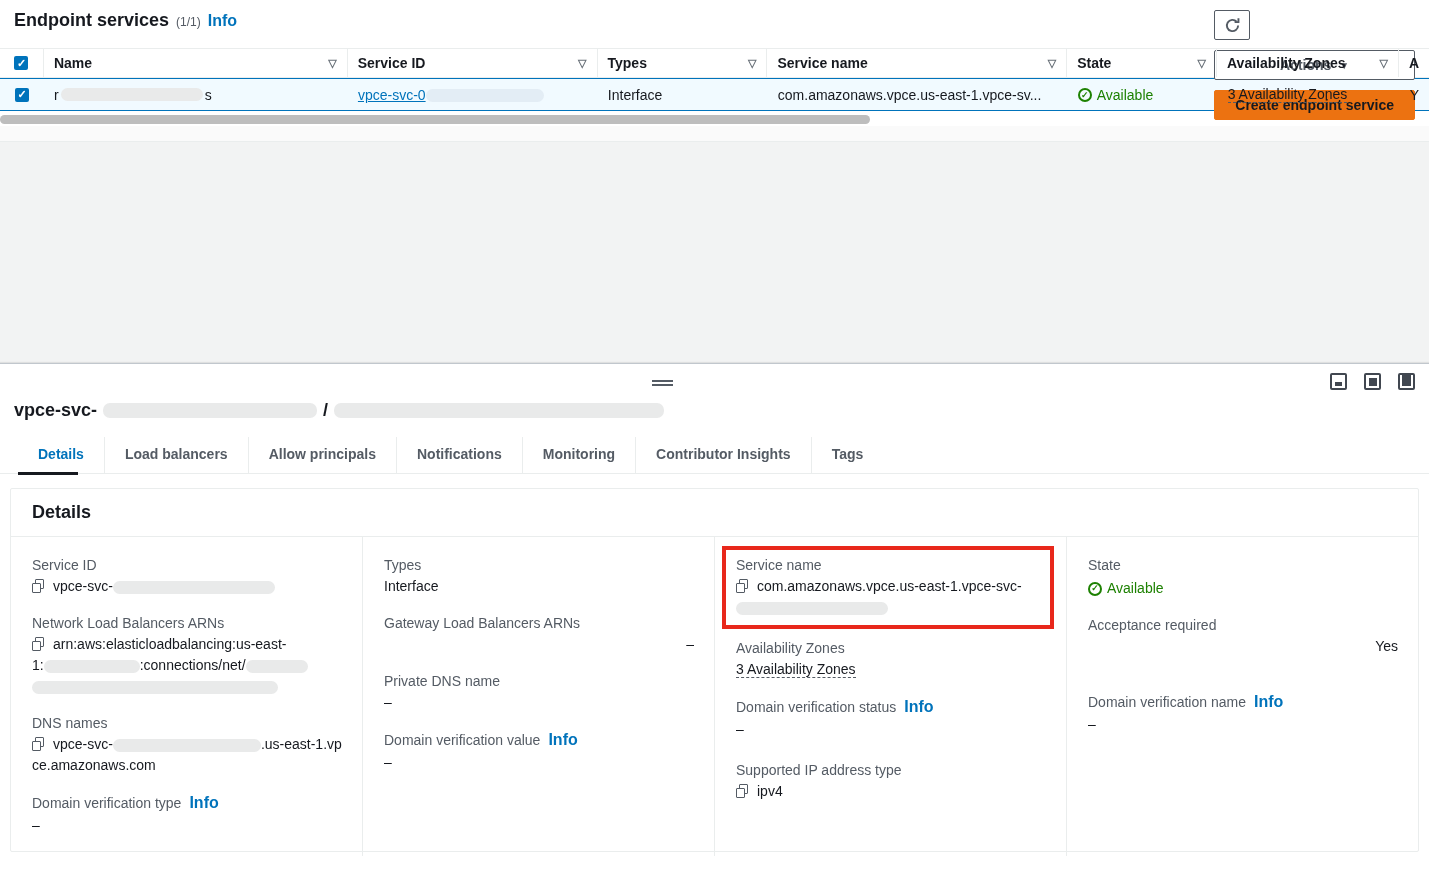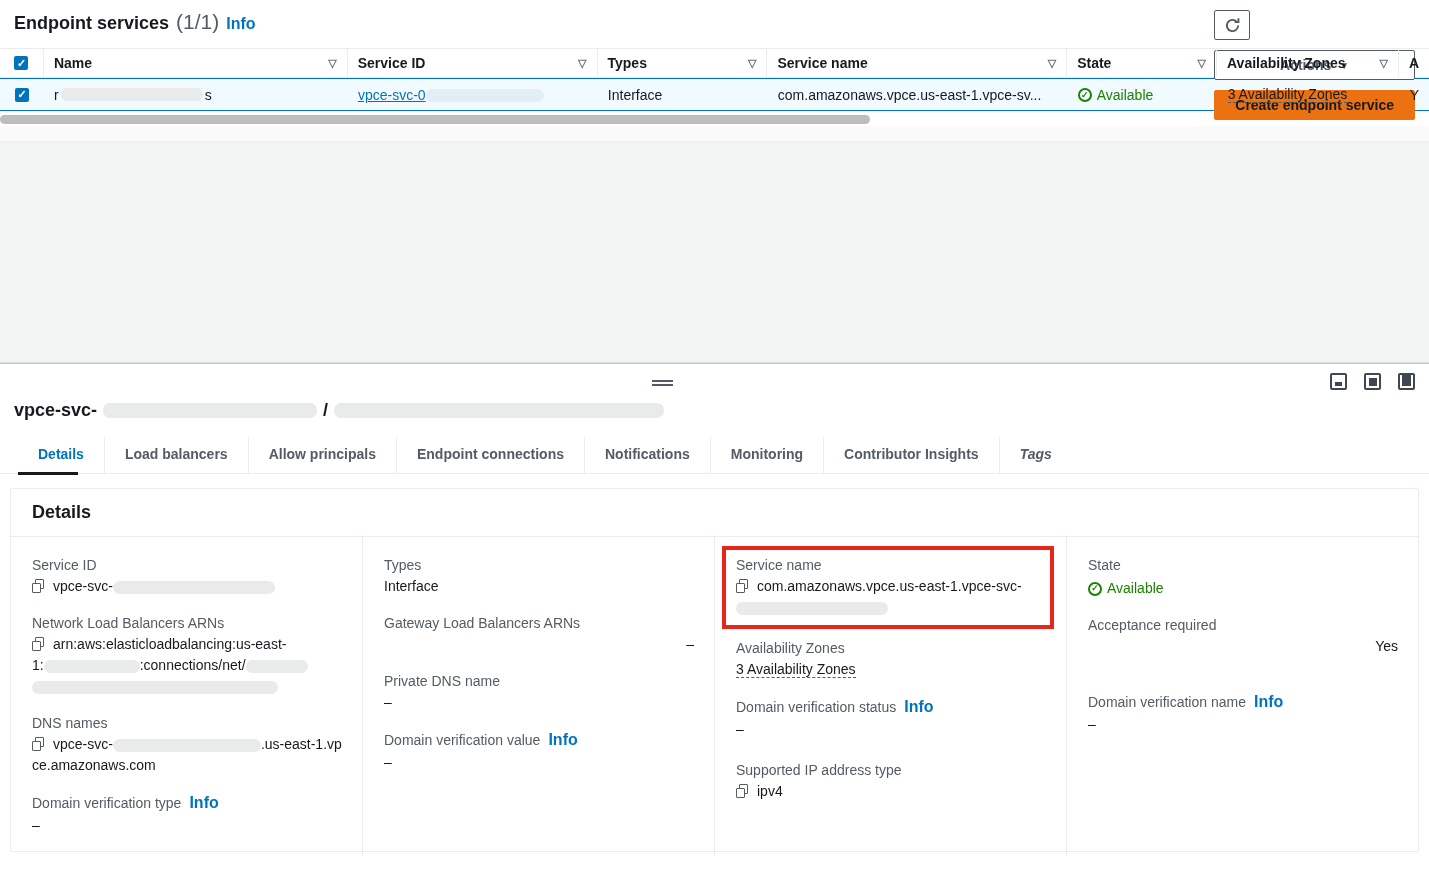--- a/index.html
+++ b/index.html
@@ -4,21 +4,21 @@
 <style>
   * { margin:0; padding:0; box-sizing:border-box; }
   html,body { width:1429px; height:886px; overflow:hidden; }
   body { font-family:"Liberation Sans", sans-serif; font-size:14px; color:#16191f; background:#fff; }
 
   
   .top-section { background:#fff; }
   .page-header { display:flex; justify-content:space-between; align-items:flex-start; padding:10px 14px 0 14px; height:40px; }
   .title-wrap { display:flex; align-items:baseline; gap:7px; }
   .page-title { font-size:18px; font-weight:700; }
-  .page-count { font-size:21px; font-weight:400; color:#545b64; }
+  .page-count { font-size:12px; font-weight:400; color:#545b64; }
   .info-link { font-size:16px; font-weight:700; color:#0073bb; text-decoration:none; cursor:pointer; }
   .header-buttons { display:flex; gap:10px;flex-direction:column; }
   .btn { height:30px; border-radius:2px; font-size:14px; font-weight:700; display:inline-flex; align-items:center; justify-content:center; cursor:pointer; background:#fff; border:1px solid #545b64; color:#545b64; padding:0 18px; }
   .btn.icon-btn { width:36px; padding:0; }
   .btn.primary { background:#ec7211; border-color:#ec7211; color:#16191f; padding:0 20px; }
   .caret { font-size:10px; margin-left:8px; }
 
   .toolbar-row { display:flex; justify-content:space-between; align-items:center; padding:4px 14px 0 14px; height:34px; }
   .search-box { display:flex; align-items:center; width:649px; height:28px; border:1px solid #687078; border-radius:2px; padding:0 8px; background:#fff; }
   .search-box input { border:none; outline:none; flex:1; font-size:14px; font-style:italic; color:#687078; font-family:"Liberation Sans", sans-serif; background:transparent; margin-left:6px; }
@@ -68,21 +68,21 @@
   .pi span { background:#414750; display:block; }
   .pi.bottom span { width:7px; height:4px; }
   .pi.split span { width:8px; height:8px; }
   .pi.full span { width:11px; height:11px; }
 
   .panel-title { padding:36px 14px 0 14px; font-size:18px; font-weight:700; display:flex; align-items:center; gap:6px; }
   .panel-title .redact { height:15px; }
 
   .tabs { display:flex; margin-top:16px; border-bottom:1px solid #eaeded; padding-left:18px; }
   .tab { font-weight:700; color:#545b64; padding:9px 20px 11px 20px; cursor:pointer; position:relative; border-right:1px solid #eaeded; white-space:nowrap; }
-  .tab:last-child { border-right:none;font-style:italic; }
+  .tab:last-child { border-right:none; }
   .tab.active { color:#0073bb; }
   .tab.active::after { content:""; position:absolute; left:0; right:30%; bottom:-2px; height:3px; background:#16191f; }
 
   .details-card { margin:14px 10px 0 10px; border:1px solid #eaeded; border-radius:2px; background:#fff; height:364px; }
   .card-head { padding:13px 21px; border-bottom:1px solid #eaeded; }
   .card-head h2 { font-size:18px; font-weight:700; }
   .card-body { display:flex; }
   .dcol { flex:1; padding:20px 20px 20px 21px; }
   .dcol + .dcol { border-left:1px solid #eaeded; }
   .field { margin-bottom:18px; }
@@ -218,21 +218,20 @@
     <span>vpce-svc-</span>
       <span class="redact" style="width:214px;"></span>
     <span>/</span>
     <span class="redact" style="width:330px;"></span>
   </div>
 
   <div class="tabs">
     <div class="tab active">Details</div>
     <div class="tab">Load balancers</div>
     <div class="tab">Allow principals</div>
-    <div class="tab">Endpoint connections</div>
     <div class="tab">Notifications</div>
     <div class="tab">Monitoring</div>
     <div class="tab">Contributor Insights</div>
     <div class="tab">Tags</div>
   </div>
 
   <div class="details-card">
     <div class="card-head">
       <h2>Details</h2>
     </div>

